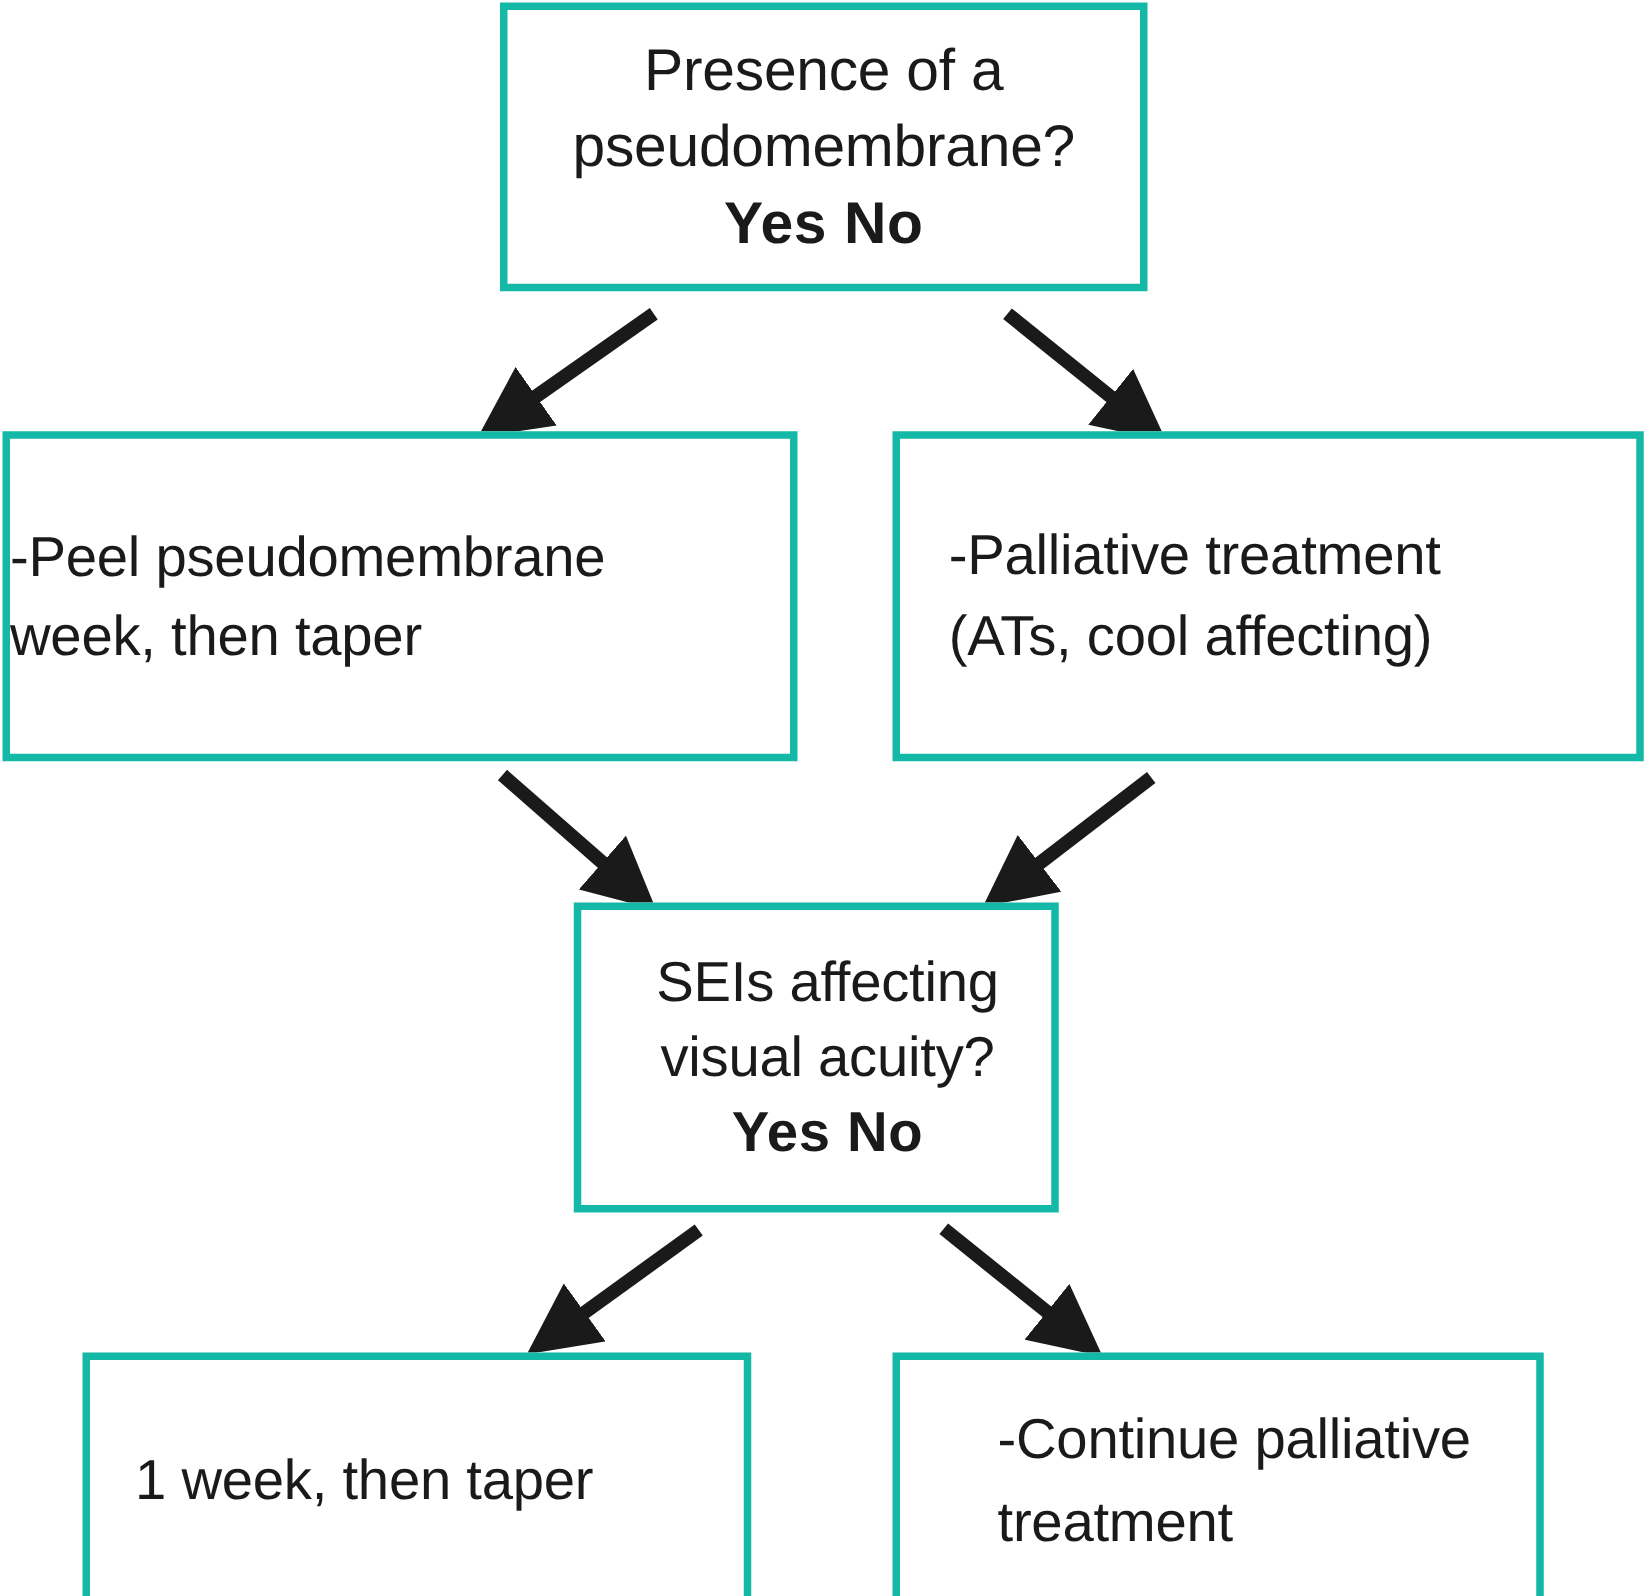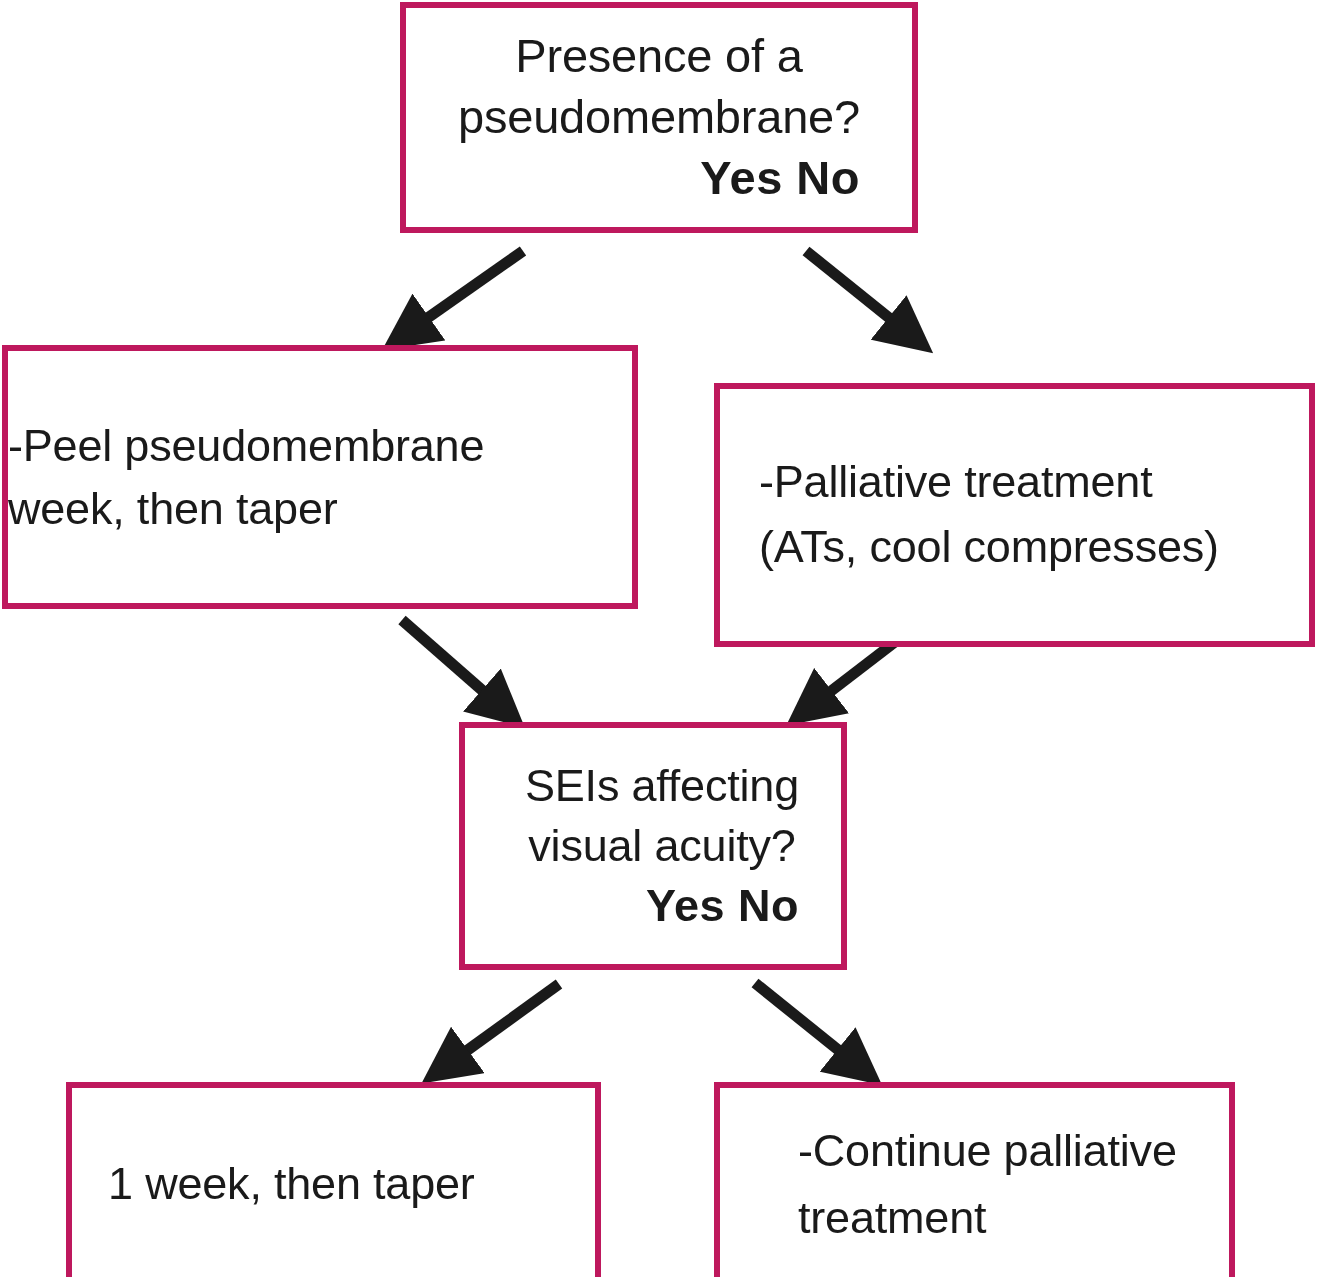--- a/index.html
+++ b/index.html
@@ -11,48 +11,48 @@
     position: relative;
     width: 1319px;
     height: 1277px;
     background: #ffffff;
     overflow: hidden;
     font-family: "Liberation Sans", sans-serif;
   }
   .node {
     position: absolute;
     box-sizing: border-box;
-    border: 6px solid #be185d;
+    border: 6px solid #14b8a6;
     background: #ffffff;
     display: flex;
     flex-direction: column;
     justify-content: center;
     color: #1a1a1a;
   }
   .node .line {
     display: block;
     white-space: nowrap;
     letter-spacing: -0.2px;
   }
   
   .node.decision { align-items: center; text-align: center; }
   .node.decision .line { font-size: 47px; line-height: 1.30; }
-  .node.decision .line.answers { font-weight: bold; letter-spacing: 0.5px; text-align: right; }
+  .node.decision .line.answers { font-weight: bold; letter-spacing: 0.5px; }
 
   
   .node.action { align-items: flex-start; text-align: left; }
   .node.action .line { font-size: 46px; line-height: 1.42; }
 
   #node-top      { left: 400px;  top: 2px;    width: 518px; height: 231px; }
   #node-top .inner { padding-bottom: 2px; }
 
   #node-peel     { left: 2px;    top: 345px;  width: 636px; height: 264px; }
   #node-peel .line { font-size: 45px; line-height: 1.40; }
 
-  #node-pall     { left: 714px;  top: 345px;  width: 601px; height: 264px; padding-left: 39px; margin-top: 38px; }
+  #node-pall     { left: 714px;  top: 345px;  width: 601px; height: 264px; padding-left: 39px; }
   #node-pall .line { font-size: 45px; line-height: 1.44; }
 
   #node-seis     { left: 459px;  top: 722px;  width: 388px; height: 248px; }
   #node-seis .line { font-size: 45px; line-height: 1.33; margin-left: 18px; }
 
   #node-steroids { left: 66px;   top: 1082px; width: 535px; height: 205px; padding-left: 36px; }
   #node-steroids .line { font-size: 45px; line-height: 1.48; }
 
   #node-continue { left: 714px;  top: 1082px; width: 521px; height: 205px; padding-left: 38px; }
   #node-continue .line { font-size: 45px; line-height: 1.48; margin-left: 40px; }
@@ -95,21 +95,21 @@
     </div>
   </div>
 
   <div class="node action" id="node-peel">
     <span class="line">-Peel pseudomembrane</span>
     <span class="line">week, then taper</span>
   </div>
 
   <div class="node action" id="node-pall">
     <span class="line">-Palliative treatment</span>
-    <span class="line">(ATs, cool compresses)</span>
+    <span class="line">(ATs, cool affecting)</span>
   </div>
 
   <div class="node decision" id="node-seis">
     <div class="inner">
       <span class="line">SEIs affecting</span>
       <span class="line">visual acuity?</span>
       <span class="line answers">Yes No</span>
     </div>
   </div>
 

